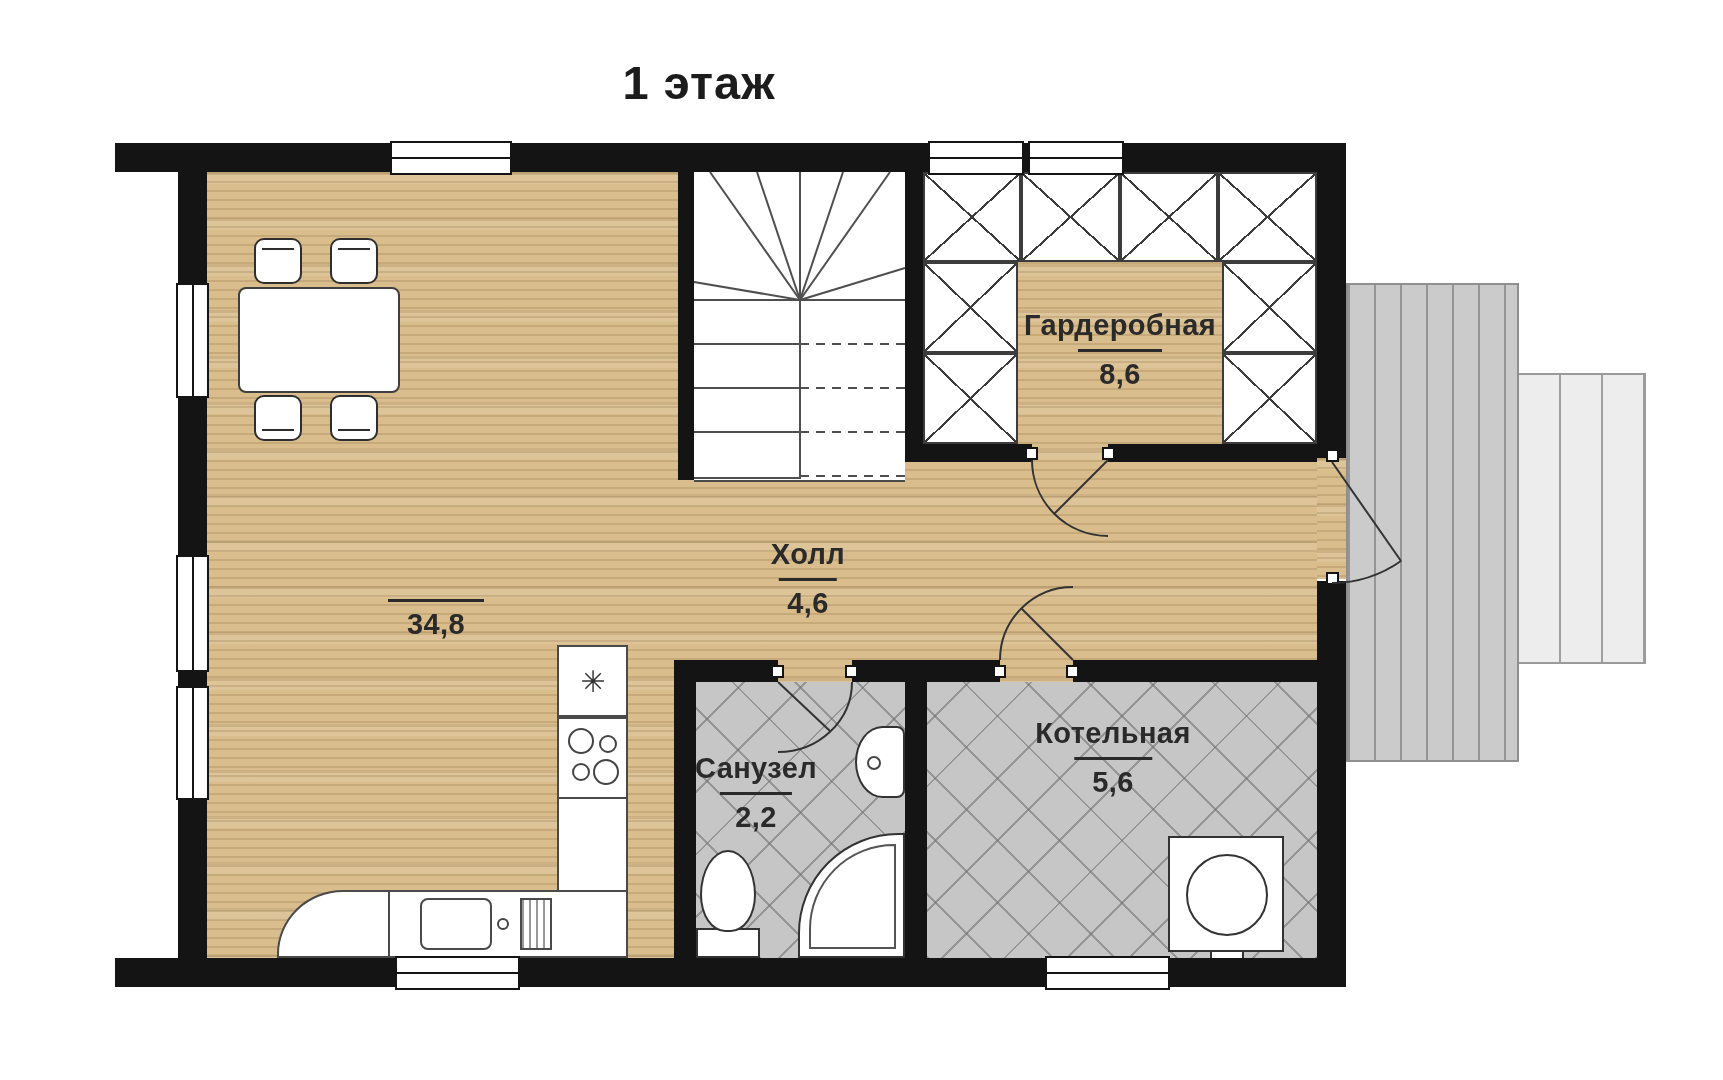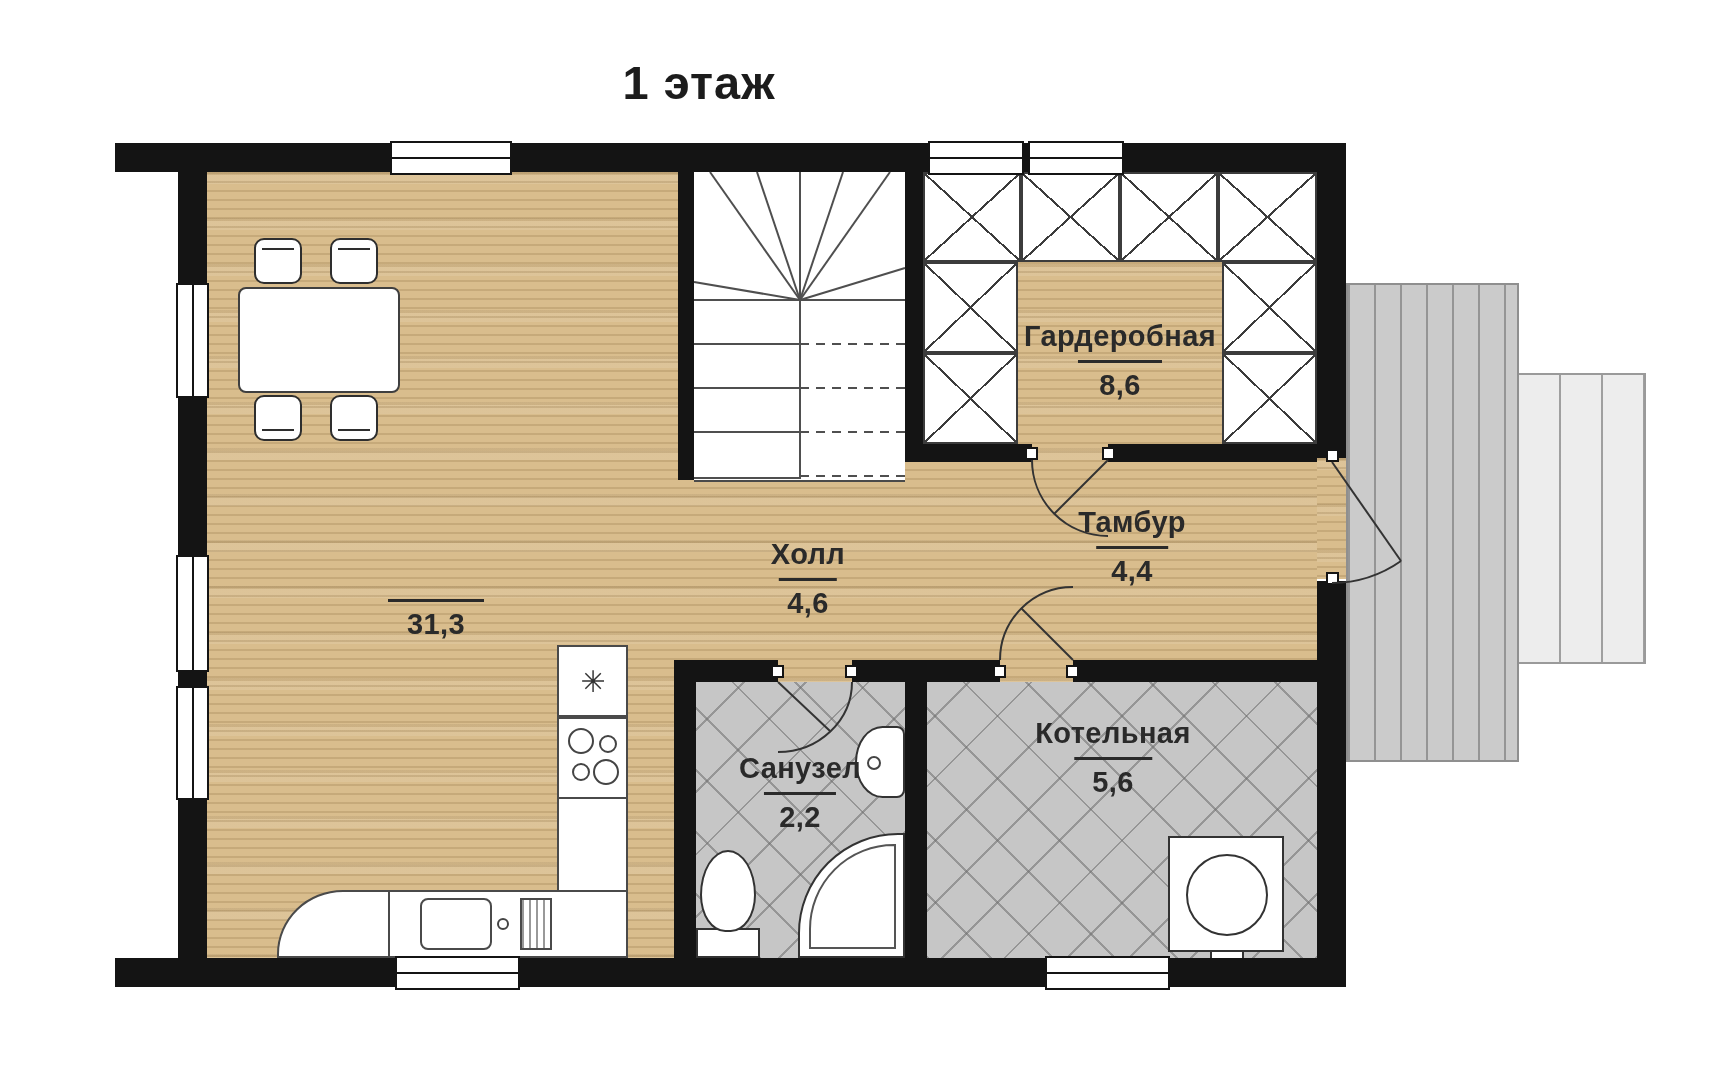--- a/index.html
+++ b/index.html
@@ -193,38 +193,33 @@
       <circle cx="608" cy="744" r="8"></circle>
       <circle cx="581" cy="772" r="8"></circle>
       <circle cx="606" cy="772" r="12"></circle>
       <circle cx="503" cy="924" r="5"></circle>
       <circle cx="874" cy="763" r="6"></circle>
     </g>
   </svg>
 
   <div class="abs room-label" style="left:436px;top:592px;">
     <div class="ru" style="width:96px;"></div>
-    <div class="ra">31,3</div>
+    <div class="ra">34,8</div>
   </div>
   <div class="abs room-label" style="left:808px;top:538px;">
     <div class="rn">Холл</div>
     <div class="ru" style="width:58px;"></div>
     <div class="ra">4,6</div>
   </div>
-  <div class="abs room-label" style="left:1132px;top:506px;">
-    <div class="rn">Тамбур</div>
-    <div class="ru" style="width:72px;"></div>
-    <div class="ra">4,4</div>
-  </div>
-  <div class="abs room-label" style="left:1120px;top:320px;">
+  <div class="abs room-label" style="left:1120px;top:309px;">
     <div class="rn">Гардеробная</div>
     <div class="ru" style="width:84px;"></div>
     <div class="ra">8,6</div>
   </div>
-  <div class="abs room-label" style="left:800px;top:752px;">
+  <div class="abs room-label" style="left:756px;top:752px;">
     <div class="rn">Санузел</div>
     <div class="ru" style="width:72px;"></div>
     <div class="ra">2,2</div>
   </div>
   <div class="abs room-label" style="left:1113px;top:717px;">
     <div class="rn">Котельная</div>
     <div class="ru" style="width:78px;"></div>
     <div class="ra">5,6</div>
   </div>
 

